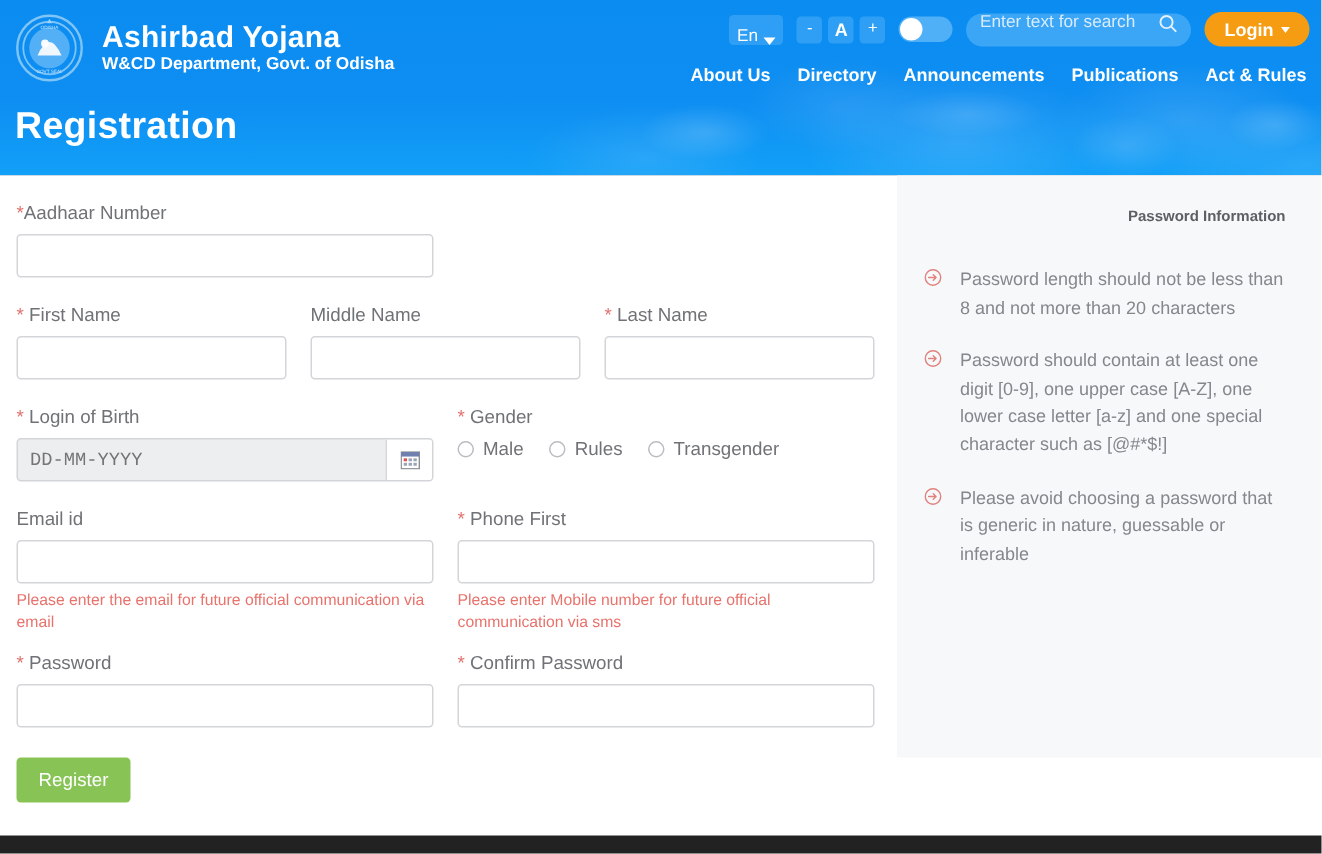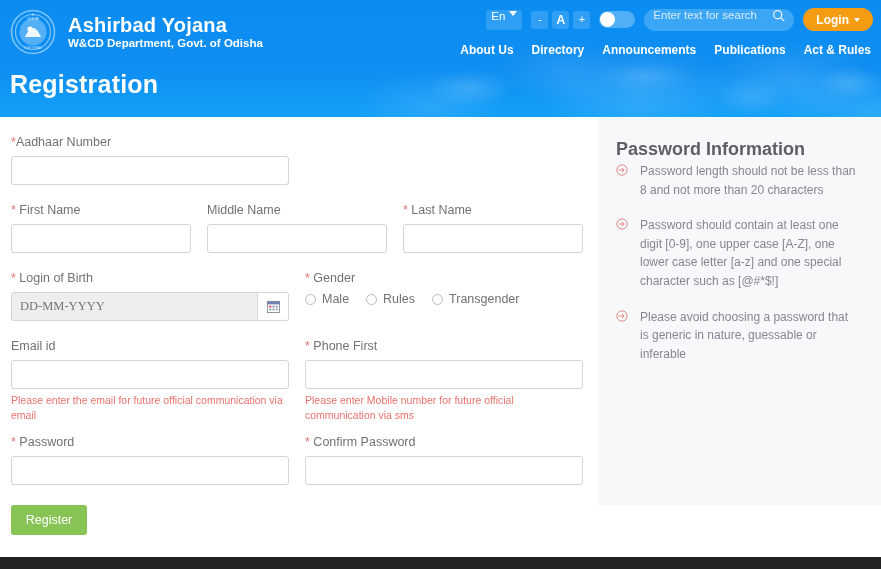--- a/index.html
+++ b/index.html
@@ -84,21 +84,21 @@
   
   .util-bar {
     position: absolute;
     right: 8px; top: 8px;
     display: flex;
     align-items: center;
     gap: 9px;
     z-index: 4;
   }
   .lang-select {
-    display: flex; align-items: flex-start; gap: 4px;
+    display: flex; align-items: flex-end; gap: 4px;
     background: #2e9ff5;
     border-radius: 3px;
     height: 20px;
     padding: 0 5px;
     color: #fff;
     font-size: 11.5px;
     cursor: pointer;
   }
   .chev {
     width: 0; height: 0;
@@ -244,21 +244,21 @@
     background: #eceef0;
   }
   .date-input {
     flex: 1;
     border: none;
     background: transparent;
     font-size: 12.5px;
     color: #c2410c;
     padding: 0 8px;
     outline: none;
-    font-family: Liberation Serif, serif;
+    font-family: Liberation Mono, monospace;
   }
   .date-btn {
     width: 31px;
     border-left: 1px solid #d3d5d8;
     background: #ffffff;
     display: flex; align-items: center; justify-content: center;
     cursor: pointer;
   }
 
   
@@ -301,24 +301,25 @@
   
   .side-panel {
     position: absolute;
     left: 598px; top: 0px;
     width: 283px;
     height: 388px;
     background: #f7f8fa;
     padding: 22px 24px 0 18px;
   }
   .panel-title {
-    font-size: 18px;
+    font-size: 10px;
     font-weight: bold;
     color: #5c6065;
-    margin-bottom: 2px;
+    margin-bottom: 27px;
+    text-align: right;
   }
   .panel-item {
     display: flex;
     gap: 12px;
     margin-bottom: 17px;
   }
   .panel-bullet { flex: none; margin-top: 2px; }
   .panel-text {
     font-size: 12px;
     color: #84888d;

